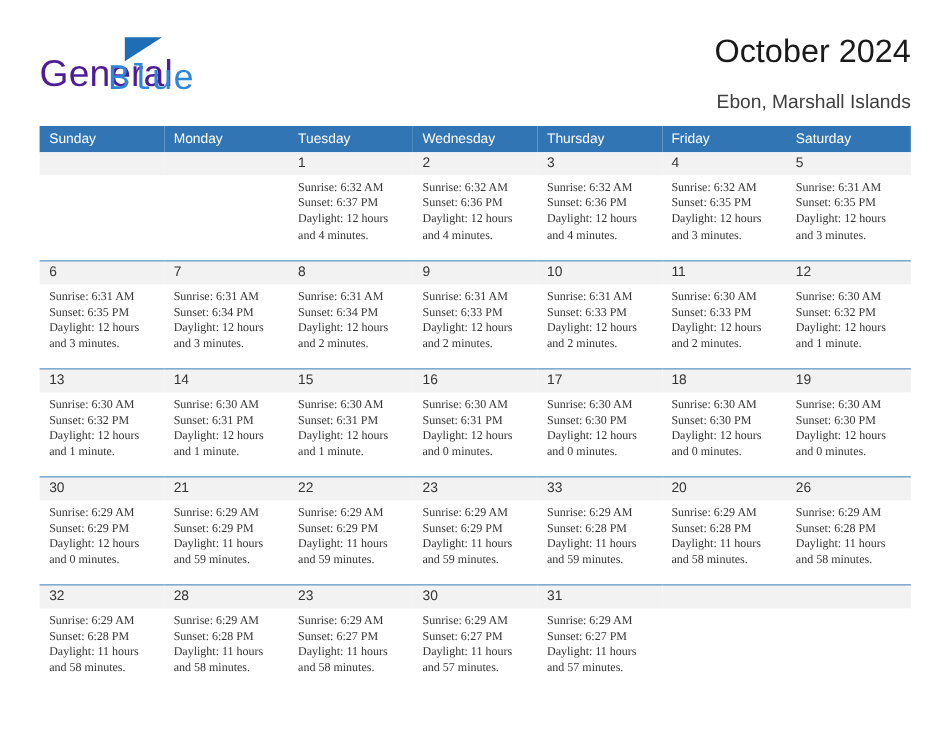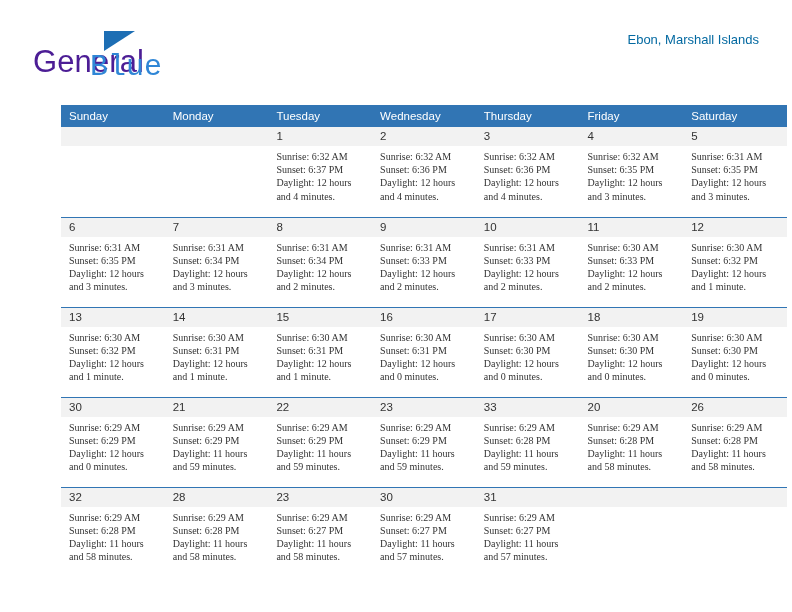--- a/index.html
+++ b/index.html
@@ -70,34 +70,33 @@
     text-align: right;
   }
   .cal-title {
     font-size: 27px;
     font-weight: normal;
     color: #1a1a1a;
     line-height: 34px;
     white-space: nowrap;
   }
   .cal-subtitle {
-    font-size: 13px;
-    color: #0369a1;
+    font-size: 16px;
+    color: #404040;
     line-height: 22px;
-    margin-top: 3px;
+    margin-top: 15px;
     white-space: nowrap;
   }
 
   
   .calendar {
     position: absolute;
     left: 33px;
     top: 105px;
     width: 726px;
-    margin-left: 28px;
   }
   table.cal {
     border-collapse: collapse;
     table-layout: fixed;
     width: 726px;
   }
   table.cal col { width: 103.714px; }
 
   thead th {
     background: #3175b4;
@@ -156,20 +155,21 @@
 
   <div class="topbar">
 
     <div class="brand">
       <span class="brand-general">General</span>
       <span class="brand-tri"></span>
       <span class="brand-blue">Blue</span>
     </div>
 
     <div class="title-wrap">
+      <div class="cal-title">October 2024</div>
       <div class="cal-subtitle">Ebon, Marshall Islands</div>
     </div>
 
   </div>
 
   <div class="calendar">
     <table class="cal">
       <colgroup>
         <col>
           <col>

